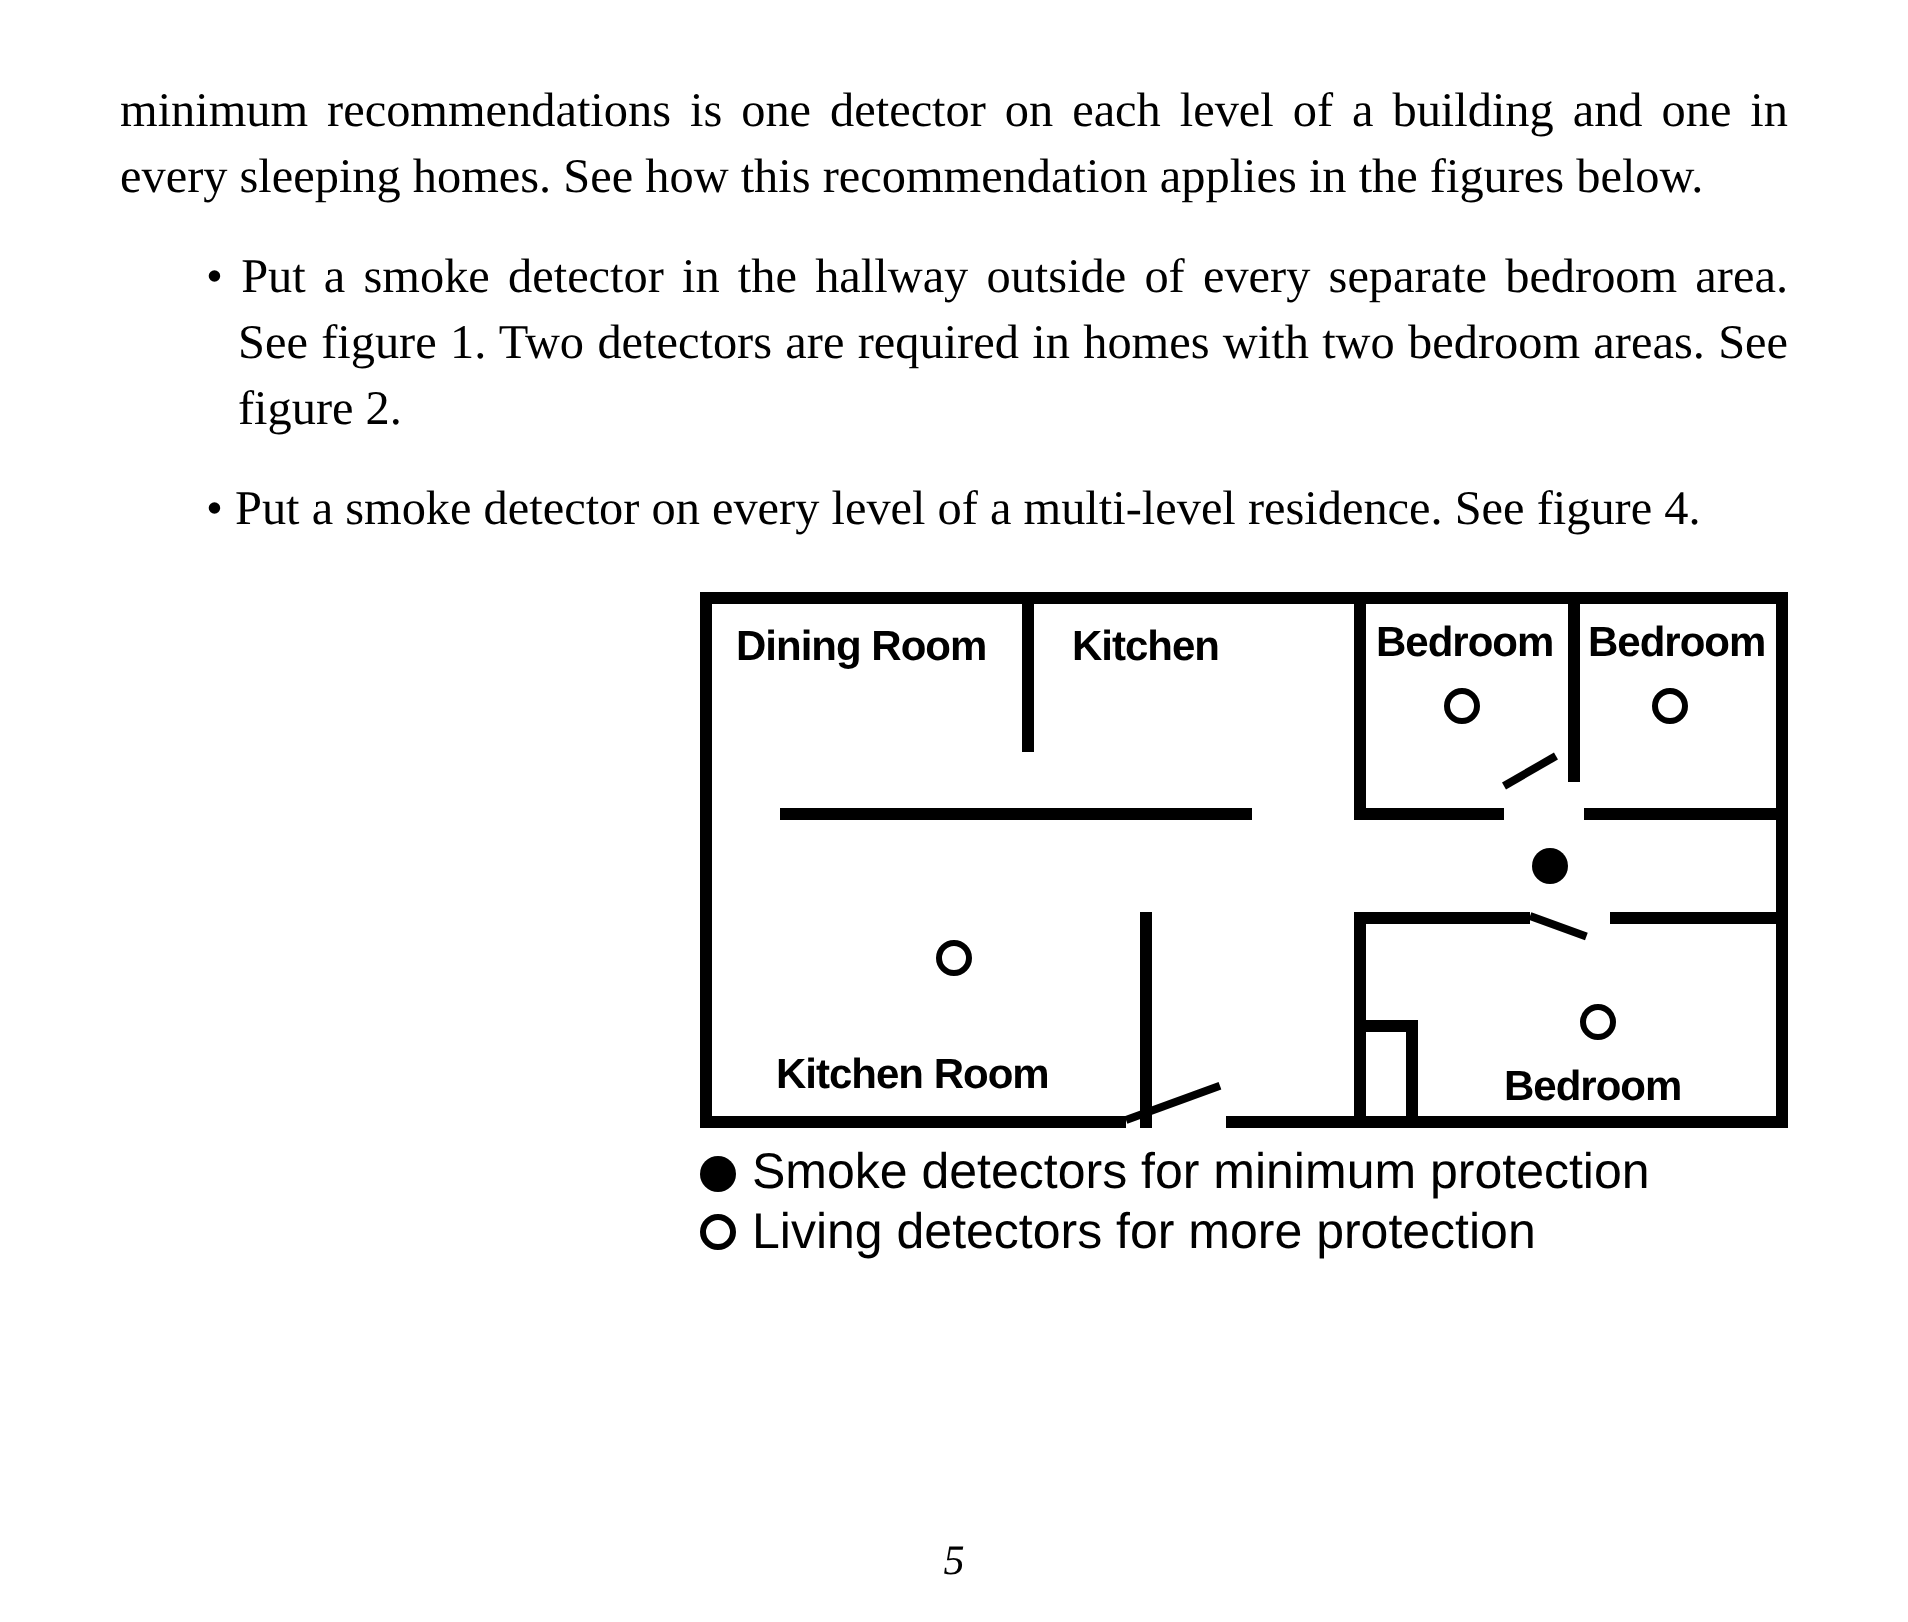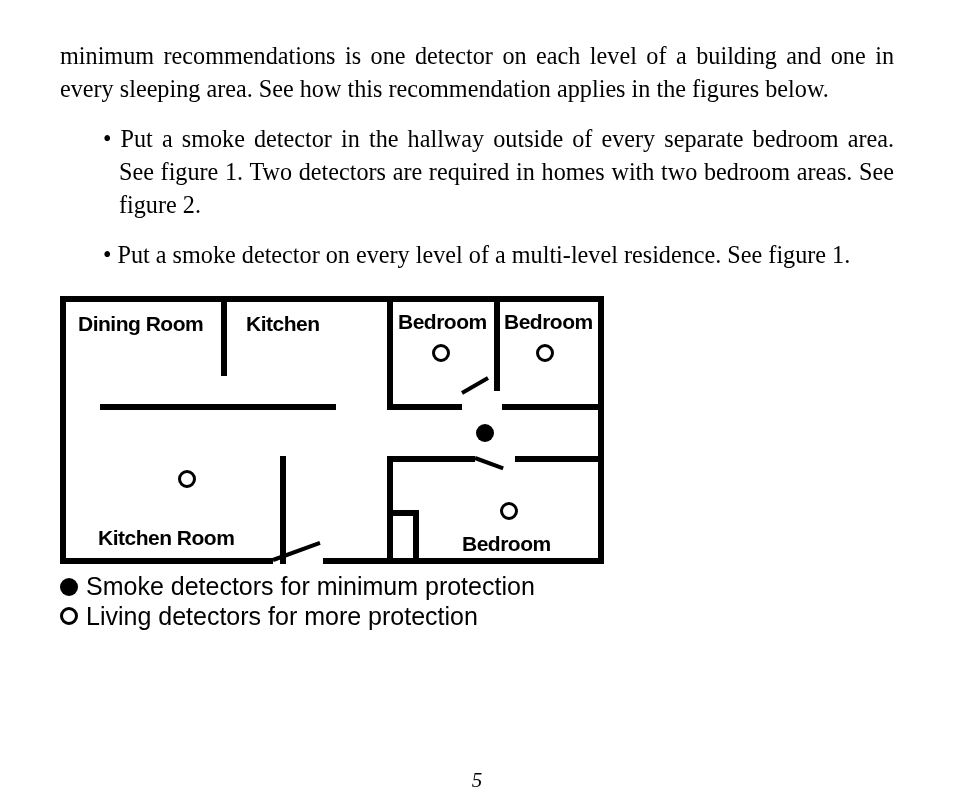--- a/index.html
+++ b/index.html
@@ -23,21 +23,21 @@
     text-align: justify;
   }
   .bullet {
     padding-left: 16px;
     text-indent: -16px;
     margin-left: 43px;
   }
   .figwrap {
     display: flex;
     flex-direction: column;
-    align-items: flex-start;
+    align-items: flex-end;
   }
   .plan {
     position: relative;
     width: 544px;
     height: 268px;
     margin-top: 6px;
   }
   .plan .w { position: absolute; background: #000; }
   .plan-label {
     position: absolute;
@@ -78,23 +78,23 @@
     font-style: italic;
     font-family: Georgia, 'Times New Roman', serif;
     font-size: 21px;
   }
 </style>
 </head>
 <body>
 
 <div class="page">
 
-  <div class="para">minimum recommendations is one detector on each level of a building and one in every sleeping area. See how this recommendation applies in the figures below.</div>
+  <div class="para">minimum recommendations is one detector on each level of a building and one in every sleeping homes. See how this recommendation applies in the figures below.</div>
   <div class="para bullet">• Put a smoke detector in the hallway outside of every separate bedroom area. See figure 1. Two detectors are required in homes with two bedroom areas. See figure 2.</div>
-  <div class="para bullet">• Put a smoke detector on every level of a multi-level residence. See figure 1.</div>
+  <div class="para bullet">• Put a smoke detector on every level of a multi-level residence. See figure 4.</div>
 
   <div class="figwrap">
     <div class="plan">
 
       <div class="w" style="left:0;top:0;width:544px;height:6px"></div>
       <div class="w" style="left:0;top:262px;width:213px;height:6px"></div>
       <div class="w" style="left:263px;top:262px;width:281px;height:6px"></div>
       <div class="w" style="left:0;top:0;width:6px;height:268px"></div>
       <div class="w" style="left:538px;top:0;width:6px;height:268px"></div>
 

